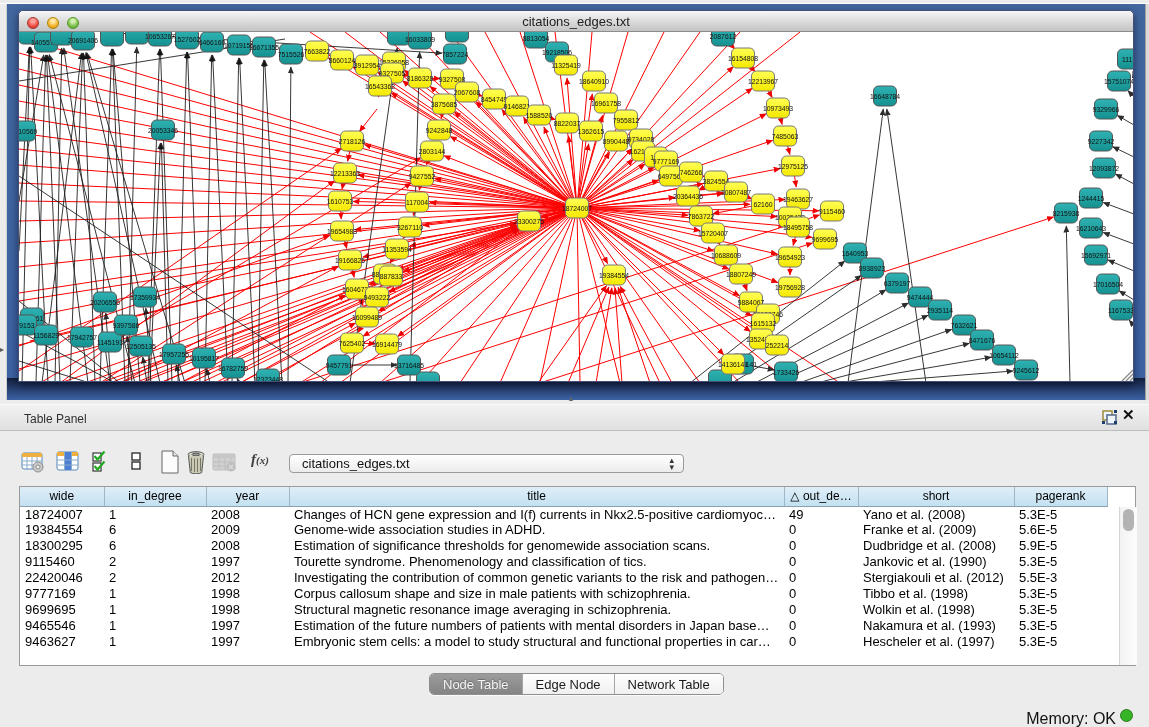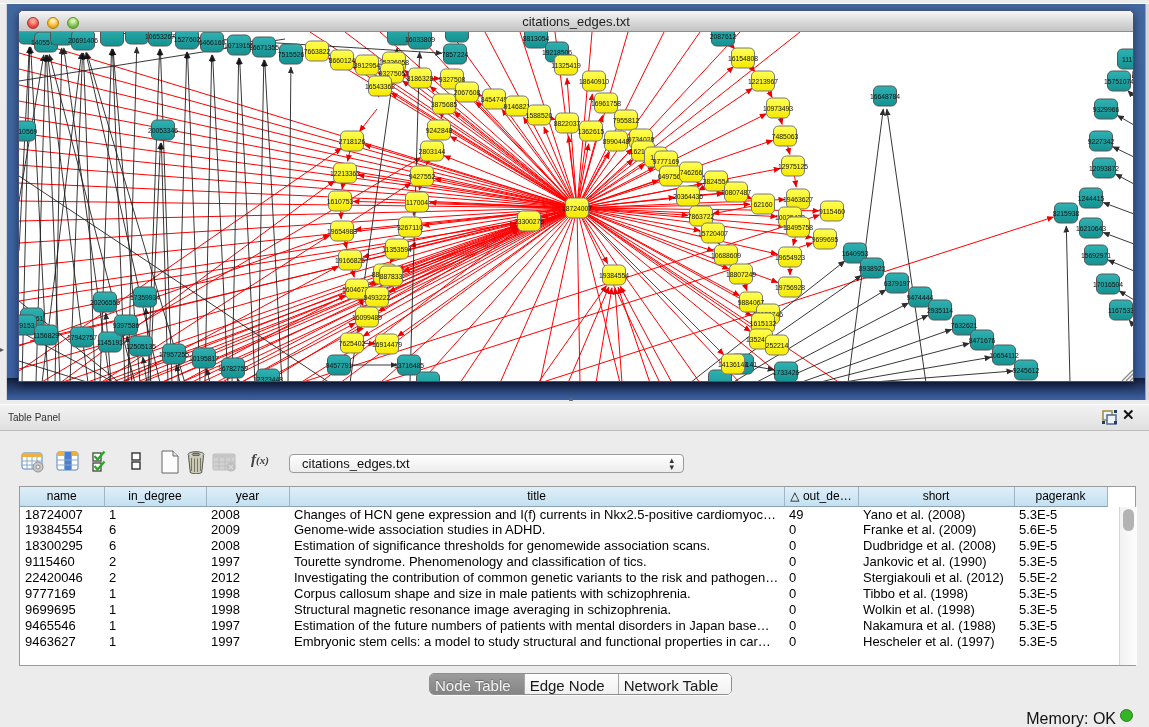--- a/index.html
+++ b/index.html
@@ -12,36 +12,36 @@
 #win{position:absolute;left:18px;top:10px;width:1116px;height:372px;border:1px solid #44507a;border-radius:5px 5px 0 0;box-shadow:0 3px 9px rgba(0,0,20,.55);background:#fff;overflow:hidden}
 #tbar{position:absolute;left:0;top:0;width:100%;height:21px;background:linear-gradient(#f7f7f7,#d9d9d9 55%,#c4c4c4);border-bottom:1px solid #8d8d8d;border-radius:5px 5px 0 0}
 #title{position:absolute;width:100%;text-align:center;top:3px;font-size:13px;color:#222}
 .tl{position:absolute;top:6px;width:12px;height:12px;border-radius:50%}
 #tl1{left:8px;background:radial-gradient(circle at 50% 30%,#ffa39b 18%,#ee4f43 60%,#c22519);border:.5px solid #a33}
 #tl2{left:28px;background:radial-gradient(circle at 50% 30%,#ffe9a8 18%,#f5b22b 60%,#cd8a11);border:.5px solid #a80}
 #tl3{left:48px;background:radial-gradient(circle at 50% 30%,#d3f0b0 18%,#7cc04c 60%,#4d9427);border:.5px solid #592}
 #tpanel{position:absolute;left:0;top:400px;width:1149px;height:327px;background:#ececec}
 #collapse{position:absolute;left:569px;top:394px;color:#666;font-size:8px}
 #ptitle{position:absolute;left:0;top:404px;width:1149px;height:27px;background:linear-gradient(#f2f2f2,#e0e0e0);border-top:1px solid #fbfbfb;border-bottom:1px solid #bcbcbc}
-#ptitle span{position:absolute;left:8px;top:7px;font-size:10px;color:#303030}
+#ptitle span{position:absolute;left:24px;top:7px;font-size:12px;color:#303030}
 #flicon{position:absolute;left:1102px;top:409px}
 #xicon{position:absolute;left:1122px;top:406px;font-size:15px;font-weight:bold;color:#111}
 #toolbar{position:absolute;left:17px;top:443px;width:1119px;height:42px}
 .ti{position:absolute;top:7px}
 #dd{position:absolute;left:272px;top:11px;width:395px;height:19px;background:linear-gradient(#fff,#ececec);border:1px solid #9b9b9b;border-radius:4px;font-size:13px;color:#111;padding:1px 0 0 12px}
 #ddst{position:absolute;right:9px;top:2px;font-size:9px;color:#333;letter-spacing:0;line-height:7px}
 #scrollwrap{position:absolute;left:19px;top:486px;width:1117px;height:180px;border:1px solid #9a9a9a;background:#fff}
 #vscroll{position:absolute;left:1099px;top:20px;width:18px;height:158px;background:linear-gradient(90deg,#f2f2f2,#fdfdfd);border-left:1px solid #d5d5d5}
 #thumb{position:absolute;left:3px;top:2px;width:11px;height:22px;background:#b3b3b3;border-radius:6px}
 table{border-collapse:collapse;table-layout:fixed;width:1081px;font-size:13px}
 th{height:19px;background:linear-gradient(#dfeef8,#c3e0f0);border-right:1px solid #9eb6c6;border-bottom:1px solid #8aa2b2;font-weight:normal;font-size:12px;color:#000;overflow:hidden;white-space:nowrap}
 td{height:15.9px;color:#000;overflow:hidden;white-space:nowrap;padding:0 0 0 5px}
 .c1{width:84px}.c2{width:102px}.c3{width:83px}.c4{width:495px}.c5{width:74px}.c6{width:156px}.c7{width:93px}
 #tabs{position:absolute;left:429px;top:673px;height:22px;display:flex;border:1px solid #8f8f8f;border-radius:5px;overflow:hidden;background:#fff;box-shadow:0 1px 0 rgba(255,255,255,.8)}
-.tab{font-size:15px;color:#1a1a1a;padding:3px 13px 0 5px;background:linear-gradient(#fefefe,#f0f0f0);border-right:1px solid #a5a5a5}
+.tab{font-size:13px;color:#1a1a1a;padding:3px 13px 0 13px;background:linear-gradient(#fefefe,#f0f0f0);border-right:1px solid #a5a5a5}
 .tab.sel{background:linear-gradient(#9c9c9c,#848484);color:#f4f4f4;text-shadow:0 -1px 1px rgba(0,0,0,.3)}
 .tab:last-child{border-right:none}
 #mem{position:absolute;right:33px;top:710px;font-size:16px;color:#111;white-space:nowrap}
 #memdot{position:absolute;left:1120px;top:709px;width:13px;height:13px;border-radius:50%;background:#35b526;border:1.5px solid #2a7c1e}
 </style></head><body>
 <div id="root">
 <div id="topstrip"></div>
 <div id="desk"></div>
 <div id="deskshadow"></div>
 <div id="leftstrip"></div>
@@ -685,21 +685,21 @@
         <circle cx="19" cy="17" r="4.5" fill="#9a9a9a"></circle>
         <path d="M17 15l4 4M21 15l-4 4" stroke="#ccc" stroke-width="1.3"></path>
       </svg>
   <div class="ti" style="left:234px;top:8px;font:italic bold 15px 'Liberation Serif',serif;color:#404040">f<span style="font-size:11px">(x)</span></div>
   <div id="dd">citations_edges.txt<div id="ddst">▴<br>▾</div></div>
 </div>
 <div id="scrollwrap">
   <table>
   <tbody>
           <tr>
-            <th class="c1">name</th>
+            <th class="c1">wide</th>
             <th class="c2">in_degree</th>
             <th class="c3">year</th>
             <th class="c4">title</th>
             <th class="c5">△ out_de…</th>
             <th class="c6">short</th>
             <th class="c7">pagerank</th>
           </tr>
   <tr>
             <td class="c1">18724007</td>
             <td class="c2">1</td>
@@ -736,21 +736,21 @@
             <td class="c6">Jankovic et al. (1990)</td>
             <td class="c7">5.3E‑5</td>
           </tr>
           <tr>
             <td class="c1">22420046</td>
             <td class="c2">2</td>
             <td class="c3">2012</td>
             <td class="c4">Investigating the contribution of common genetic variants to the risk and pathogen…</td>
             <td class="c5">0</td>
             <td class="c6">Stergiakouli et al. (2012)</td>
-            <td class="c7">5.5E‑2</td>
+            <td class="c7">5.5E‑3</td>
           </tr>
           <tr>
             <td class="c1">9777169</td>
             <td class="c2">1</td>
             <td class="c3">1998</td>
             <td class="c4">Corpus callosum shape and size in male patients with schizophrenia.</td>
             <td class="c5">0</td>
             <td class="c6">Tibbo et al. (1998)</td>
             <td class="c7">5.3E‑5</td>
           </tr>
@@ -762,21 +762,21 @@
             <td class="c5">0</td>
             <td class="c6">Wolkin et al. (1998)</td>
             <td class="c7">5.3E‑5</td>
           </tr>
           <tr>
             <td class="c1">9465546</td>
             <td class="c2">1</td>
             <td class="c3">1997</td>
             <td class="c4">Estimation of the future numbers of patients with mental disorders in Japan base…</td>
             <td class="c5">0</td>
-            <td class="c6">Nakamura et al. (1988)</td>
+            <td class="c6">Nakamura et al. (1993)</td>
             <td class="c7">5.3E‑5</td>
           </tr>
           <tr>
             <td class="c1">9463627</td>
             <td class="c2">1</td>
             <td class="c3">1997</td>
             <td class="c4">Embryonic stem cells: a model to study structural and functional properties in car…</td>
             <td class="c5">0</td>
             <td class="c6">Hescheler et al. (1997)</td>
             <td class="c7">5.3E‑5</td>

